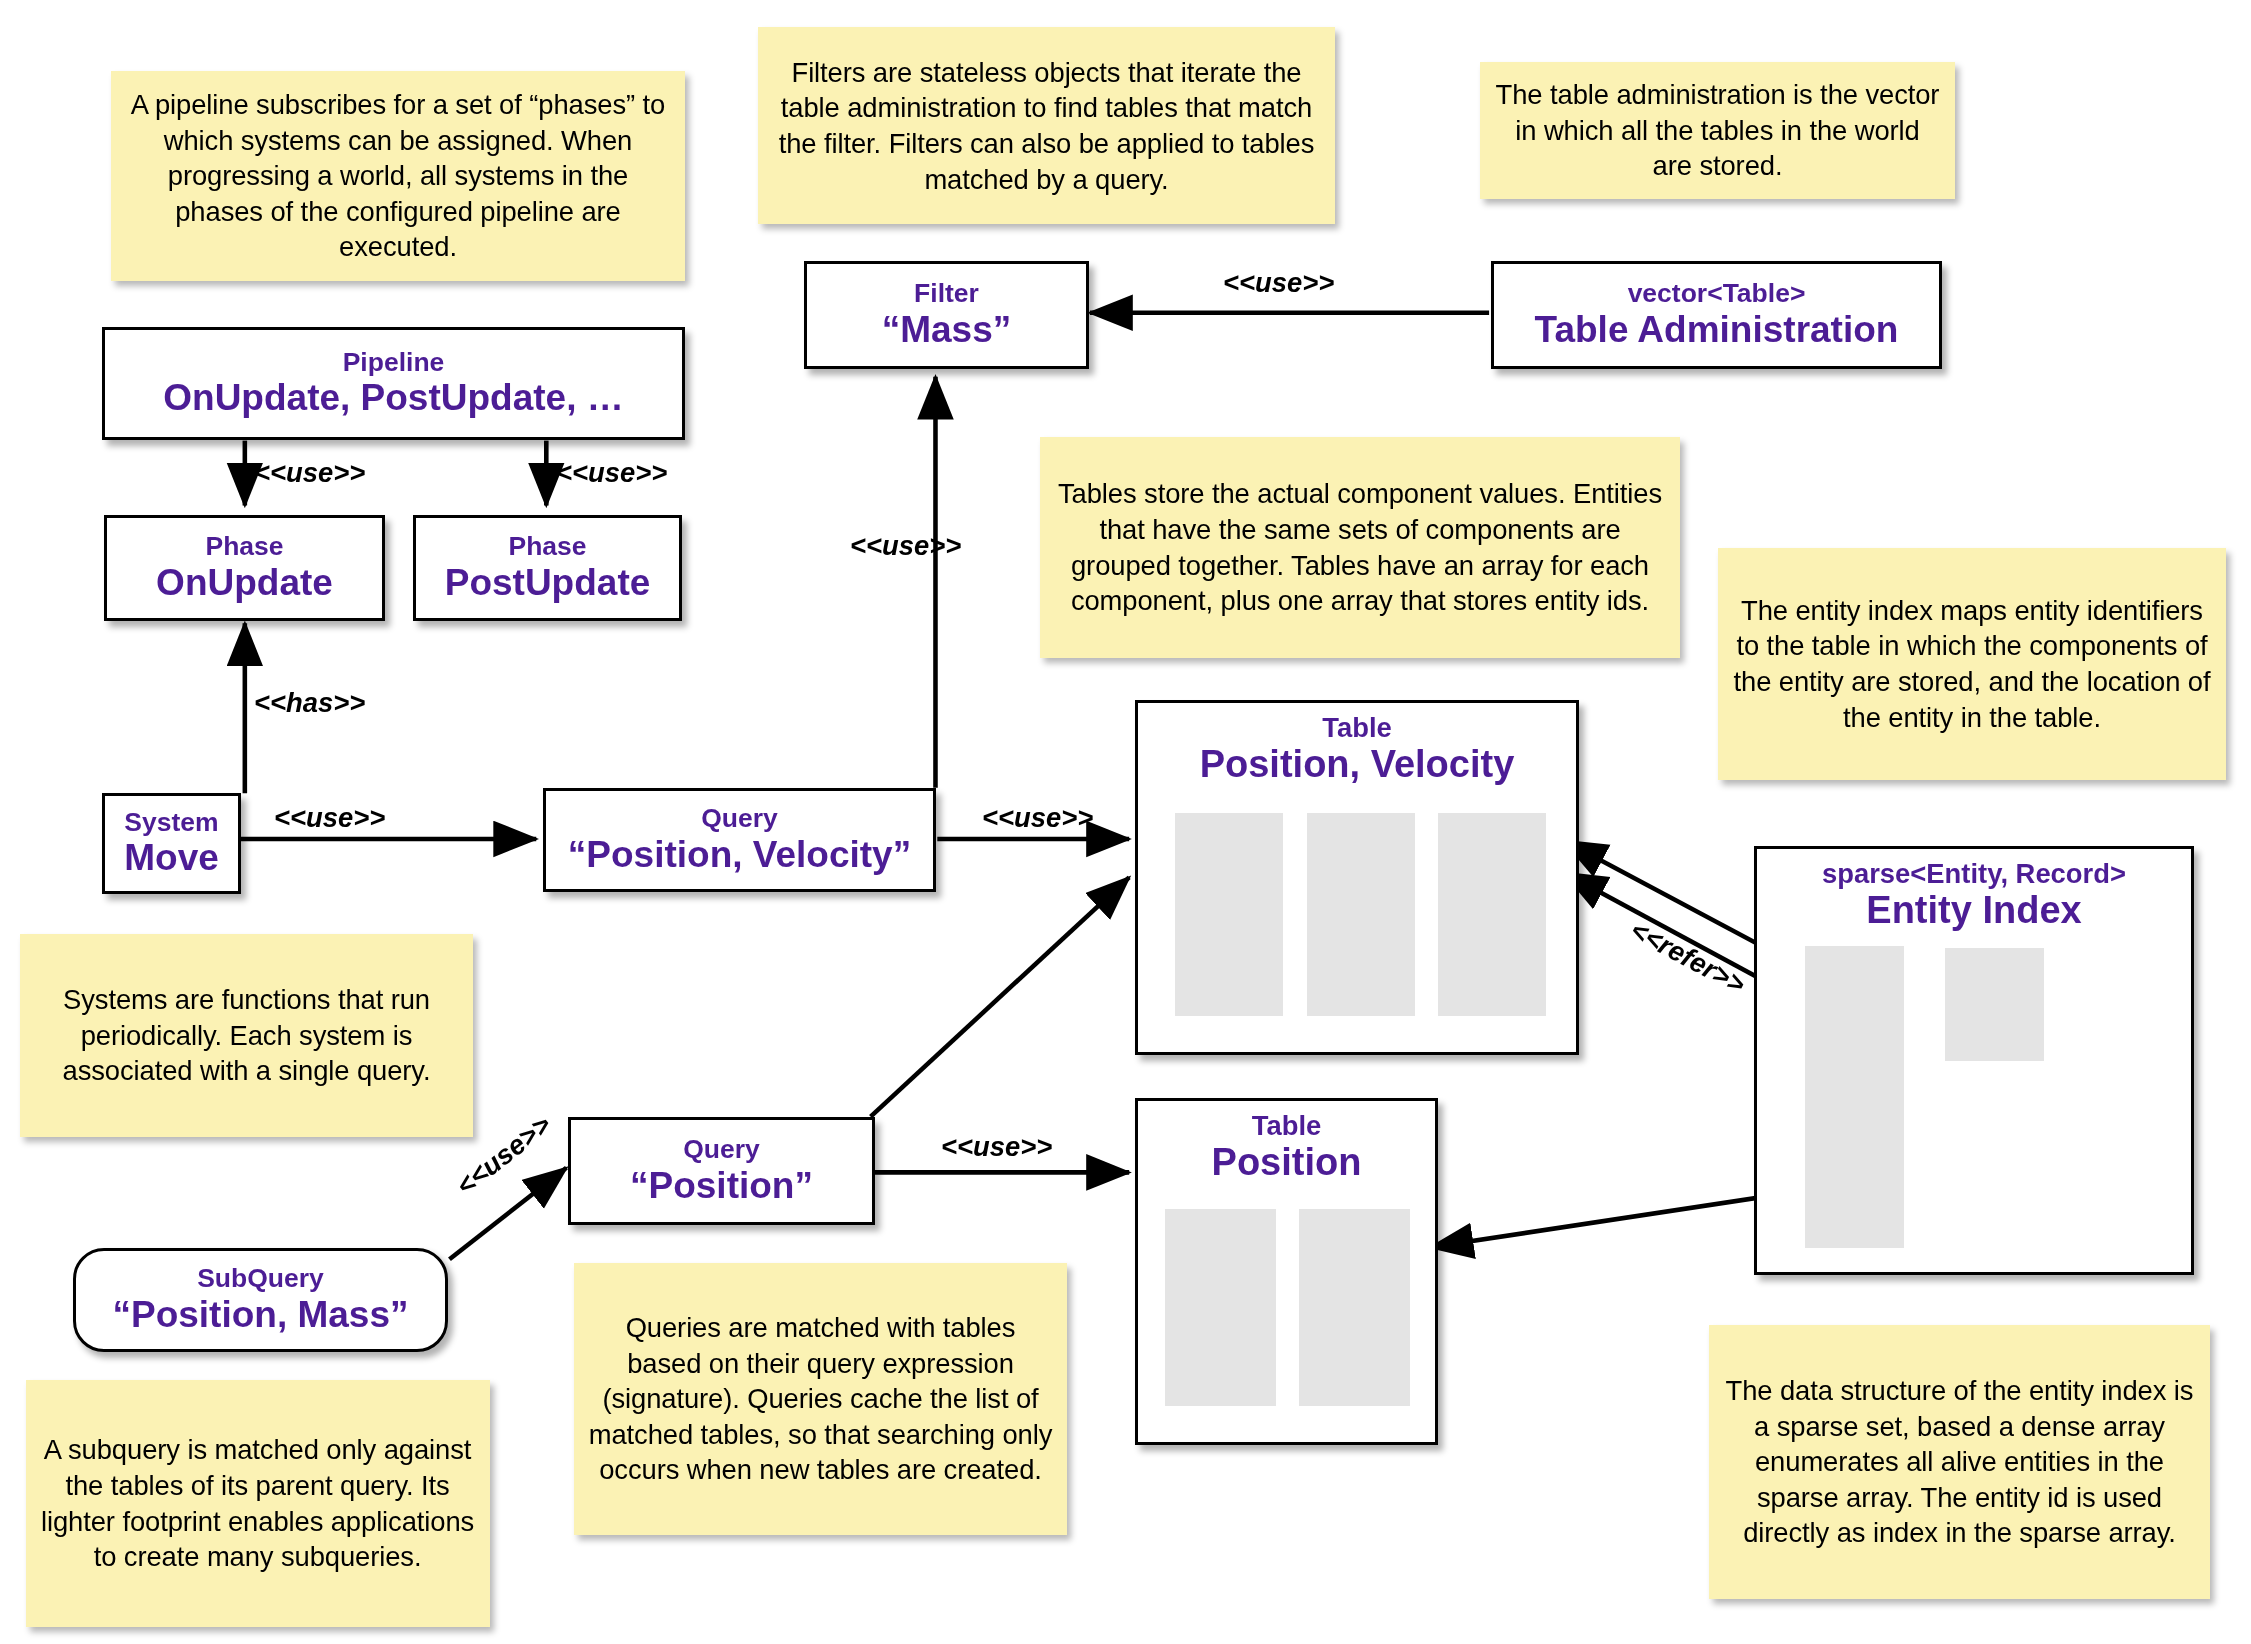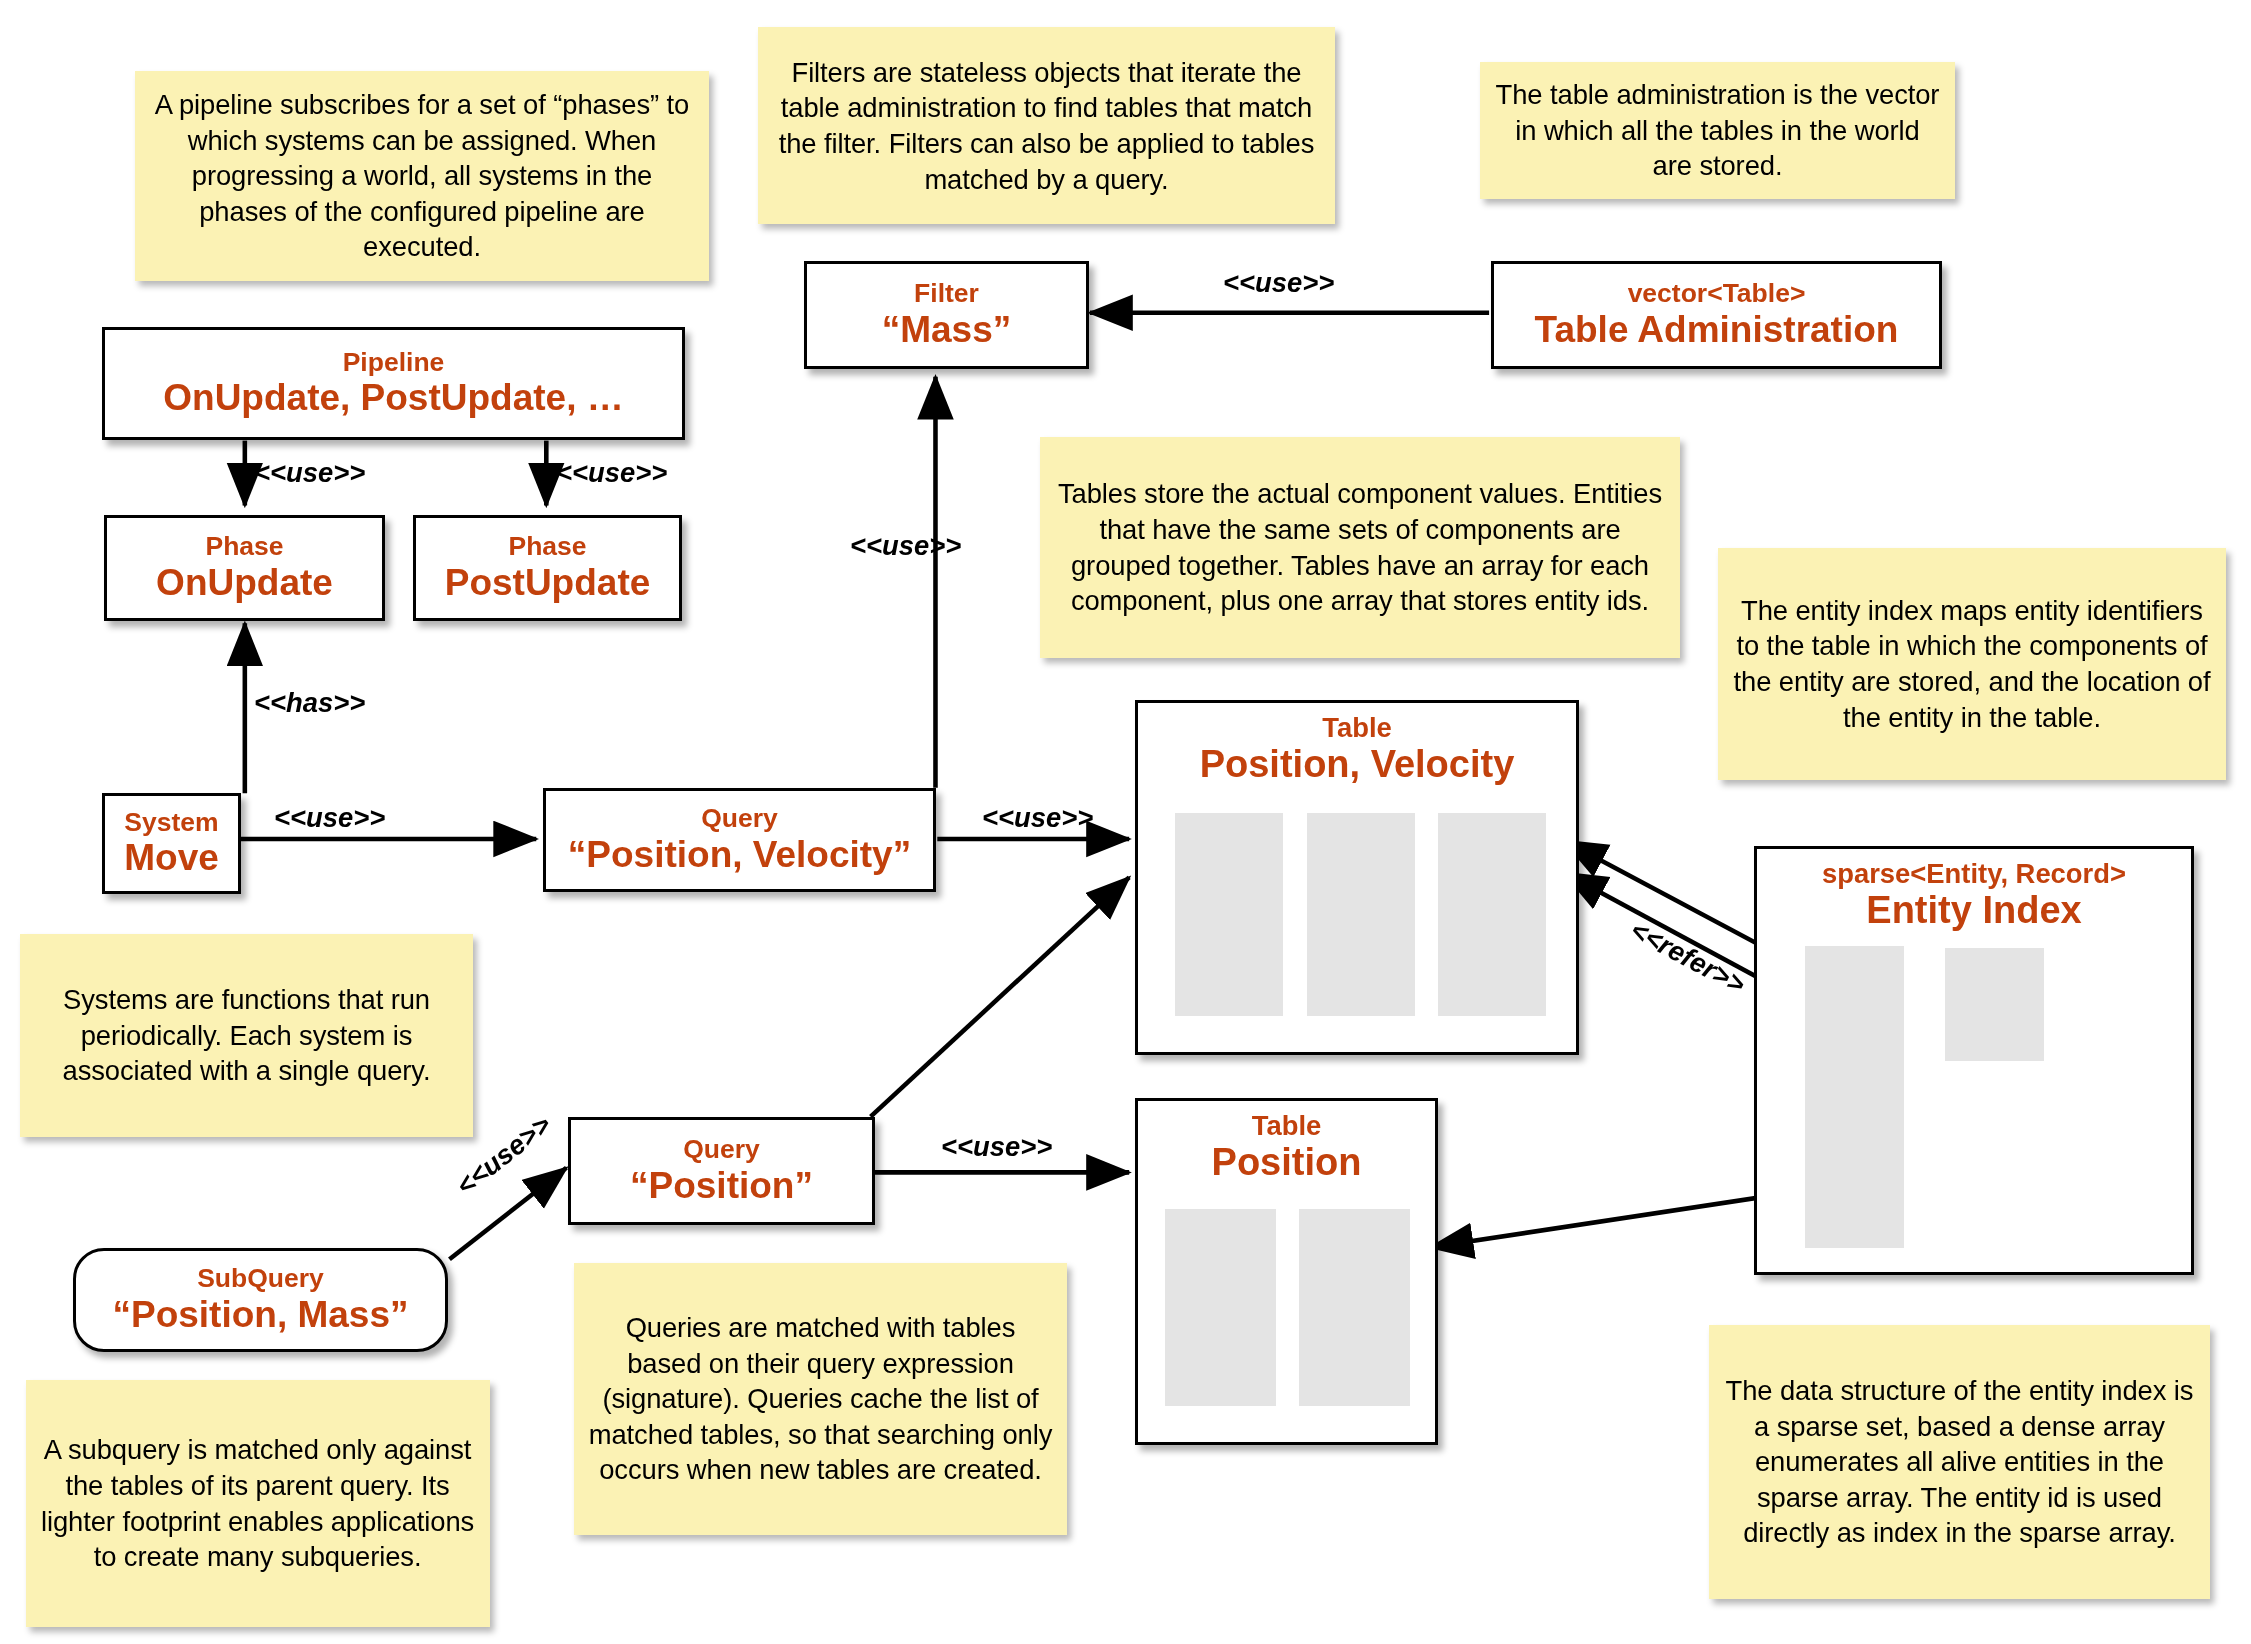--- a/index.html
+++ b/index.html
@@ -38,21 +38,21 @@
     position: absolute;
     background: #ffffff;
     border: 3.7px solid #000000;
     box-sizing: border-box;
     box-shadow: 4.6px 5.5px 6.4px rgba(0,0,0,0.30);
     display: flex;
     flex-direction: column;
     align-items: center;
     justify-content: center;
     text-align: center;
-    color: #c2410c;
+    color: #4c1d95;
   }
   .box .stereo {
     font-size: 26.5px;
     font-weight: 700;
     line-height: 1.08;
   }
   .box .title {
     font-size: 37px;
     font-weight: 700;
     line-height: 1.10;
@@ -152,21 +152,21 @@
   <div class="wlabel" style="left:274px; top:802px;">&lt;&lt;use&gt;&gt;</div>
 
   <div class="wlabel" style="left:982px; top:802px;">&lt;&lt;use&gt;&gt;</div>
 
   <div class="wlabel" style="left:941px; top:1131px;">&lt;&lt;use&gt;&gt;</div>
 
   <div class="wlabel rot" style="left:450px; top:1177px; transform:rotate(-38deg); transform-origin:0 0;">&lt;&lt;use&gt;&gt;</div>
 
   <div class="wlabel rot" style="left:1640px; top:914px; transform:rotate(28deg); transform-origin:0 0;">&lt;&lt;refer&gt;&gt;</div>
 
-  <div class="note" style="left:111px; top:71px; width:574px; height:210px;margin-left:24px;">
+  <div class="note" style="left:111px; top:71px; width:574px; height:210px;">
     <span>A pipeline subscribes for a set of “phases” to which systems can be assigned. When progressing a world, all systems in the phases of the configured pipeline are executed.</span>
   </div>
 
   <div class="note" style="left:758px; top:27.4px; width:577px; height:197px;">
     <span>Filters are stateless objects that iterate the table administration to find tables that match the filter. Filters can also be applied to tables matched by a query.</span>
   </div>
 
   <div class="note" style="left:1473px; top:62px; width:475px; height:137px;margin-left:7px;">
     <span>The table administration is the vector in which all the tables in the world are stored.</span>
   </div>

